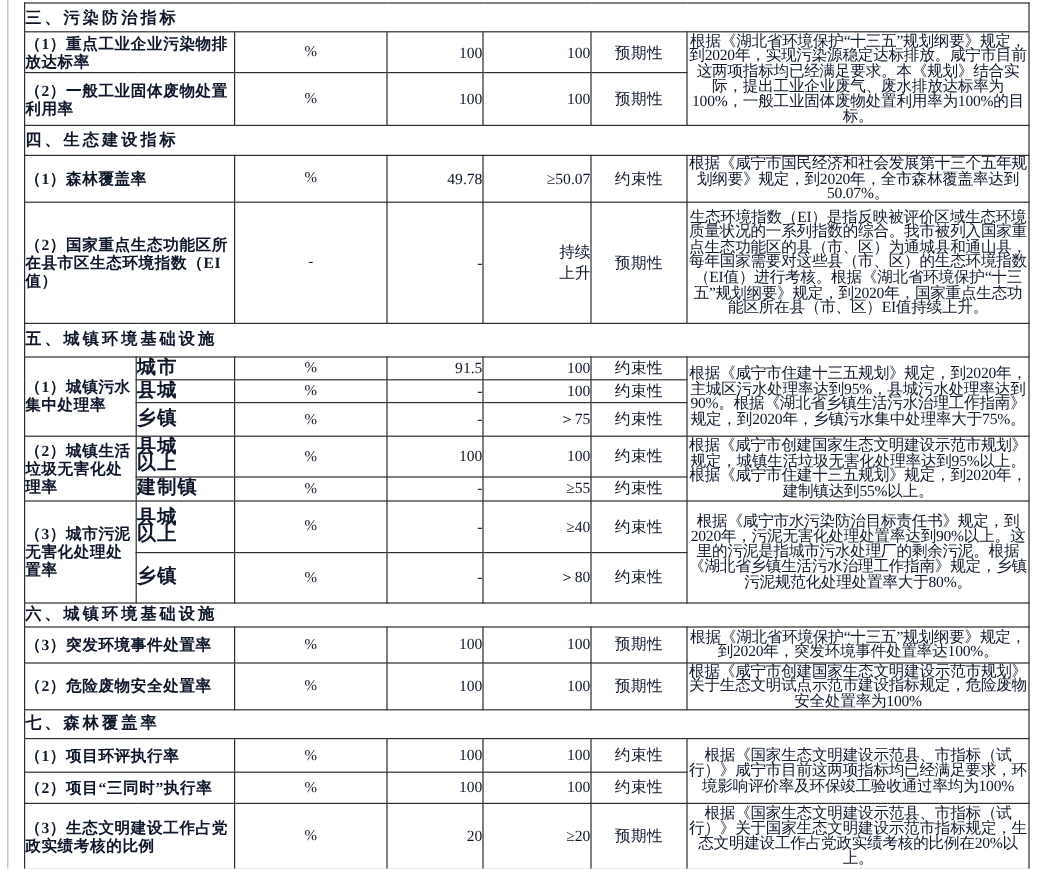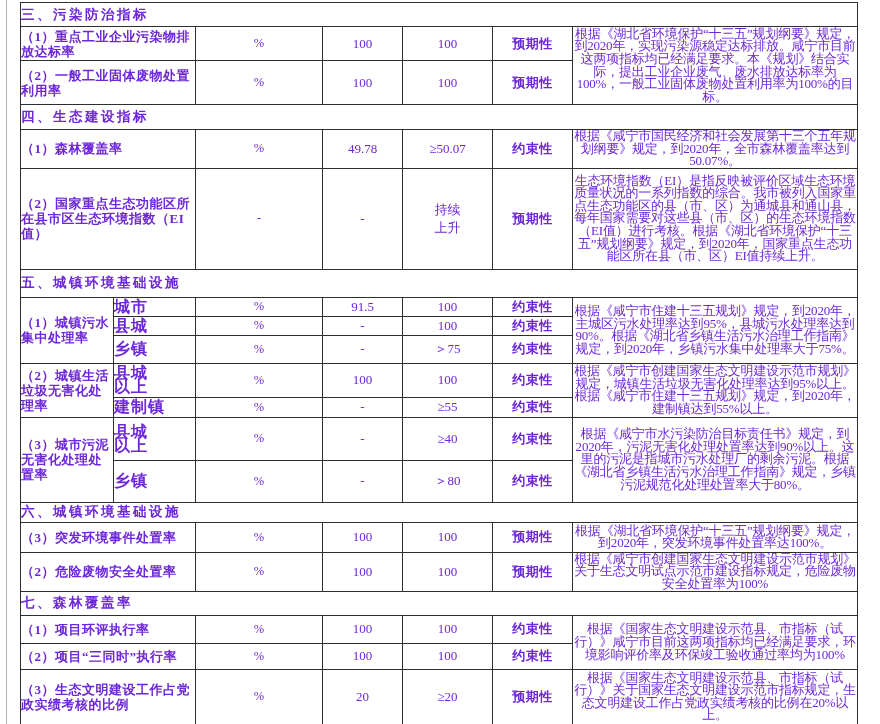--- a/index.html
+++ b/index.html
@@ -1,21 +1,21 @@
 <!DOCTYPE html>
 <html><head>
 <meta charset="utf-8">
 <style>
   html,body{margin:0;padding:0;background:#ffffff;}
   .page{
     position:relative;
     width:880px;height:724px;
     background:#ffffff;
     font-family:"Liberation Serif","DejaVu Serif",serif;
-    color:#6d28d9;
+    color:#0f172a;
     overflow:hidden;
   }
   .edge-line{
     position:absolute;left:6px;top:0;width:1px;height:724px;
     background:#b4b4b4;
   }
   table.doc{
     position:absolute;left:20px;top:2px;
     border-collapse:collapse;
     table-layout:fixed;
@@ -50,25 +50,25 @@
     text-align:left;
     letter-spacing:1px;
     white-space:pre-line;
   }
   td.unit{
     font-size:12.5px;
     text-align:center;
   }
   td.num{
     font-size:13px;
-    text-align:center;
+    text-align:right;
     white-space:pre-line;
   }
   td.attr{
-    font-weight:bold;
+    font-weight:normal;
     font-size:13px;
     text-align:center;
     letter-spacing:0.5px;
   }
   td.note{
     vertical-align:top;
     font-size:13px;
     line-height:12.6px;
     text-align:center;
     padding:2px 3px 0 5px;

